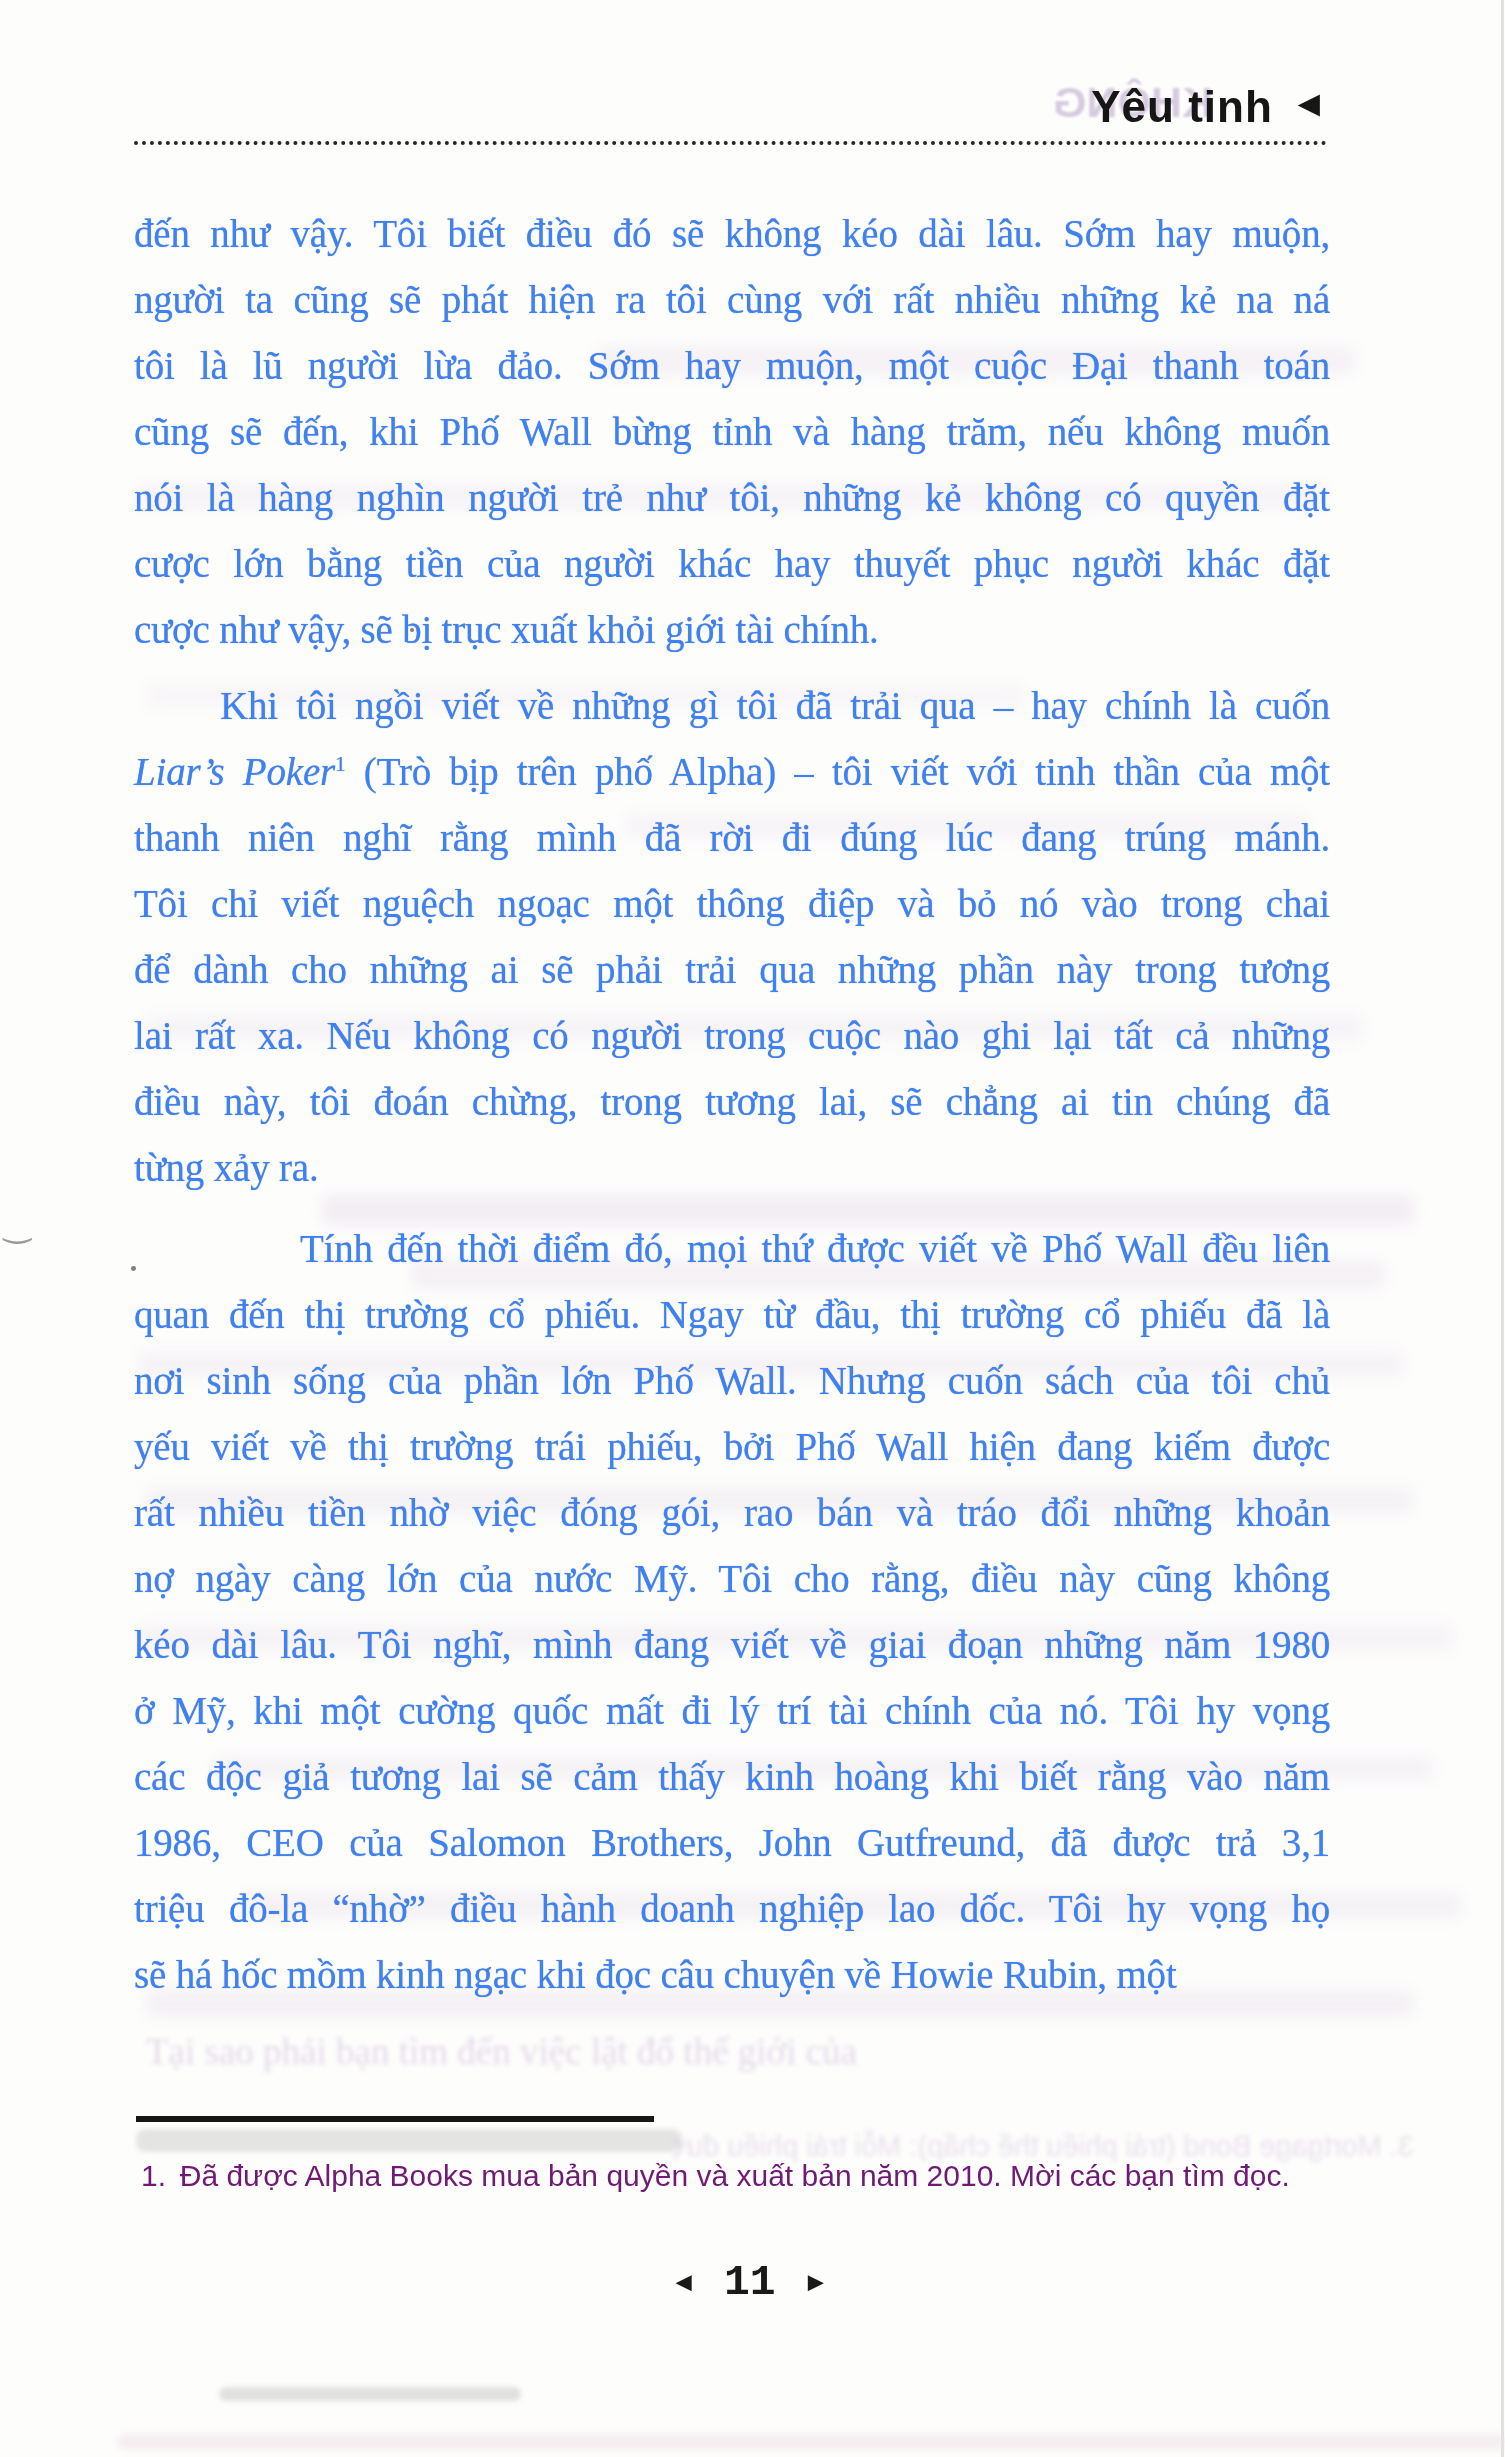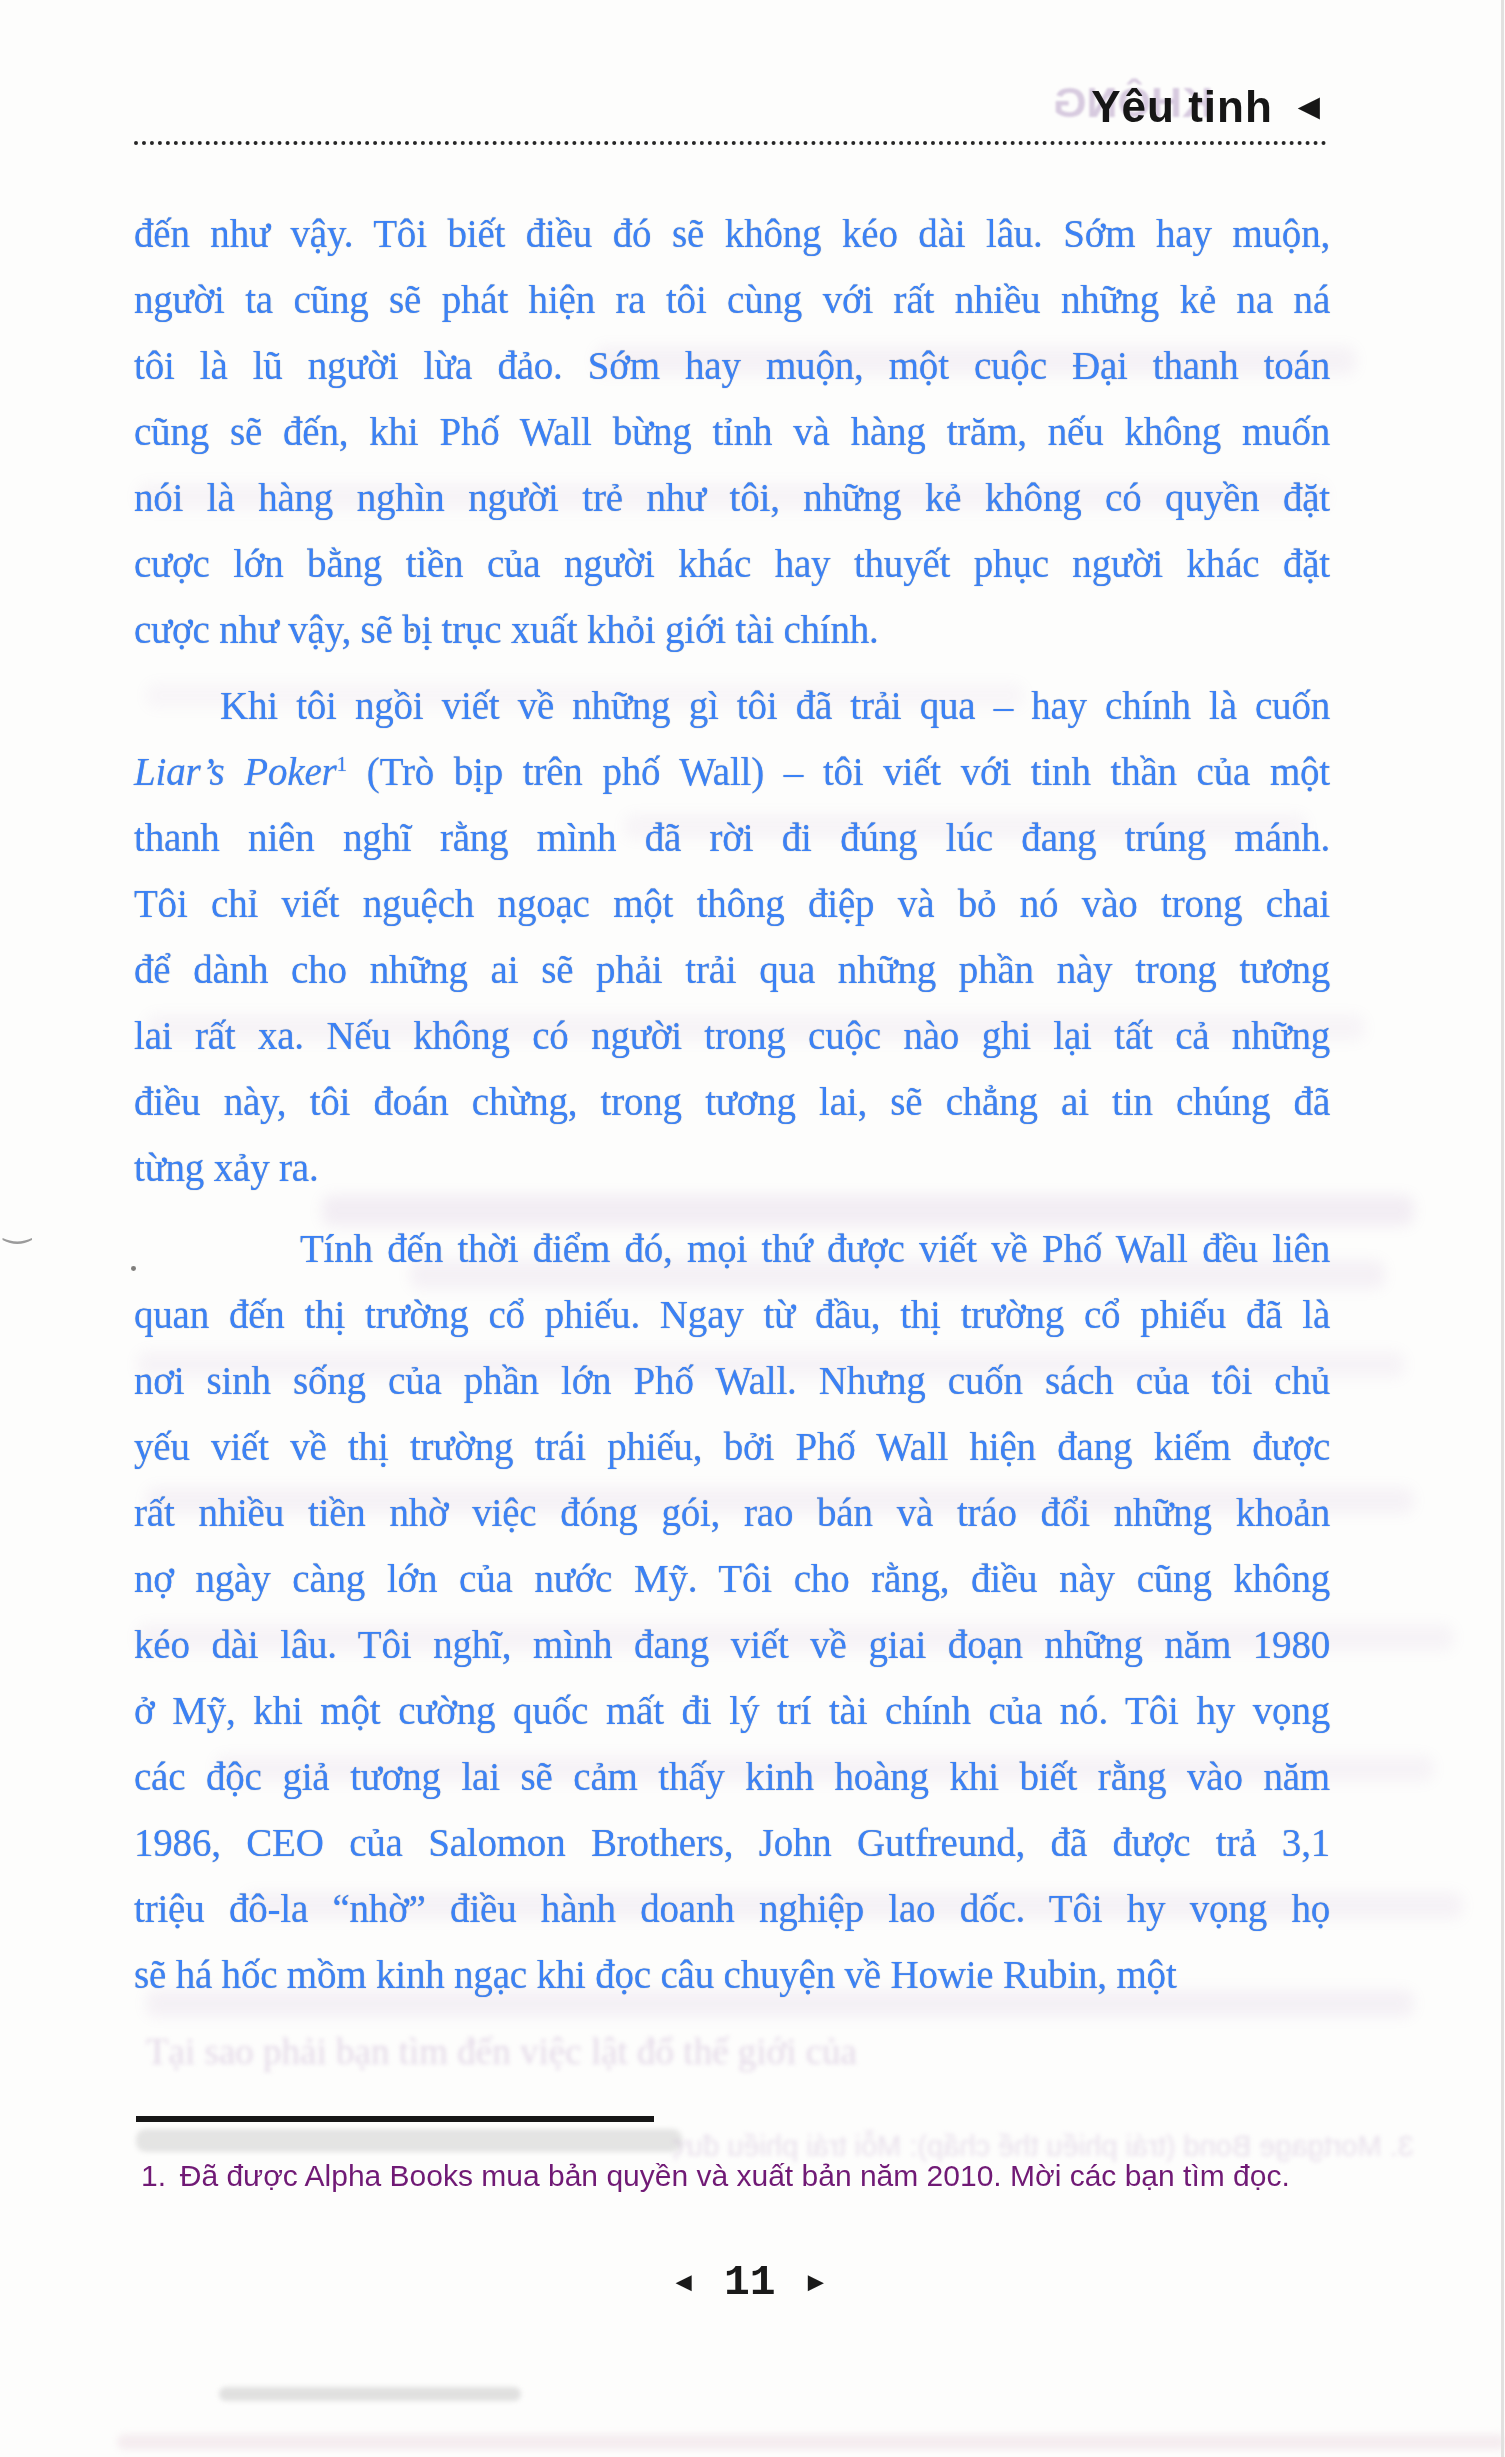--- a/index.html
+++ b/index.html
@@ -1,19 +1,19 @@
 <!DOCTYPE html>
 <html><head>
 <meta charset="utf-8">
 <style>
   html,body{margin:0;padding:0;background:#e9e9e9;}
   #page{position:relative;width:1506px;height:2458px;background:#fdfdfc;overflow:hidden;
         font-family:"Liberation Serif","DejaVu Serif",serif;}
   
-  .hdr{position:absolute;top:82px;right:179px;z-index:3;display:flex;align-items:center;gap:17.6px;
+  .hdr{position:absolute;top:82px;right:179px;z-index:3;display:flex;align-items:flex-start;gap:17.6px;
        font-family:"Liberation Sans","DejaVu Sans",sans-serif;font-weight:700;color:#161616;}
   .hdr .ttl{font-size:44px;letter-spacing:1px;}
   .hdr .arr{font-size:37px;line-height:44px;}
   .dotrule{position:absolute;top:131px;left:134px;width:1193px;height:9.8px;
            border-bottom:4.9px dotted #262626;z-index:3;}
   
   .bodytext{position:absolute;top:201px;left:134px;width:1196px;z-index:2;
             font-size:39px;line-height:66px;color:#3b82f6;letter-spacing:-0.2px;
             text-shadow:0 0 1px rgba(20,18,16,.45);}
   .ln{margin:0;text-align:justify;text-align-last:justify;white-space:normal;}
@@ -92,21 +92,21 @@
   <div class="bodytext">
     <p class="ln">đến như vậy. Tôi biết điều đó sẽ không kéo dài lâu. Sớm hay muộn,</p>
     <p class="ln">người ta cũng sẽ phát hiện ra tôi cùng với rất nhiều những kẻ na ná</p>
     <p class="ln">tôi là lũ người lừa đảo. Sớm hay muộn, một cuộc Đại thanh toán</p>
     <p class="ln">cũng sẽ đến, khi Phố Wall bừng tỉnh và hàng trăm, nếu không muốn</p>
     <p class="ln">nói là hàng nghìn người trẻ như tôi, những kẻ không có quyền đặt</p>
     <p class="ln">cược lớn bằng tiền của người khác hay thuyết phục người khác đặt</p>
     <p class="ln end">cược như vậy, sẽ bị trục xuất khỏi giới tài chính.</p>
 
     <p class="ln ind1 gap10">Khi tôi ngồi viết về những gì tôi đã trải qua – hay chính là cuốn</p>
-    <p class="ln"><span class="it">Liar’s Poker</span><sup>1</sup><span> (Trò bịp trên phố Wall) – tôi viết với tinh thần của một</span></p>
+    <p class="ln"><span class="it">Liar’s Poker</span><sup>1</sup><span> (Trò bịp trên phố Alpha) – tôi viết với tinh thần của một</span></p>
     <p class="ln">thanh niên nghĩ rằng mình đã rời đi đúng lúc đang trúng mánh.</p>
     <p class="ln">Tôi chỉ viết nguệch ngoạc một thông điệp và bỏ nó vào trong chai</p>
     <p class="ln">để dành cho những ai sẽ phải trải qua những phần này trong tương</p>
     <p class="ln">lai rất xa. Nếu không có người trong cuộc nào ghi lại tất cả những</p>
     <p class="ln">điều này, tôi đoán chừng, trong tương lai, sẽ chẳng ai tin chúng đã</p>
     <p class="ln end">từng xảy ra.</p>
 
     <p class="ln ind2 gap16">Tính đến thời điểm đó, mọi thứ được viết về Phố Wall đều liên</p>
     <p class="ln">quan đến thị trường cổ phiếu. Ngay từ đầu, thị trường cổ phiếu đã là</p>
     <p class="ln">nơi sinh sống của phần lớn Phố Wall. Nhưng cuốn sách của tôi chủ</p>

